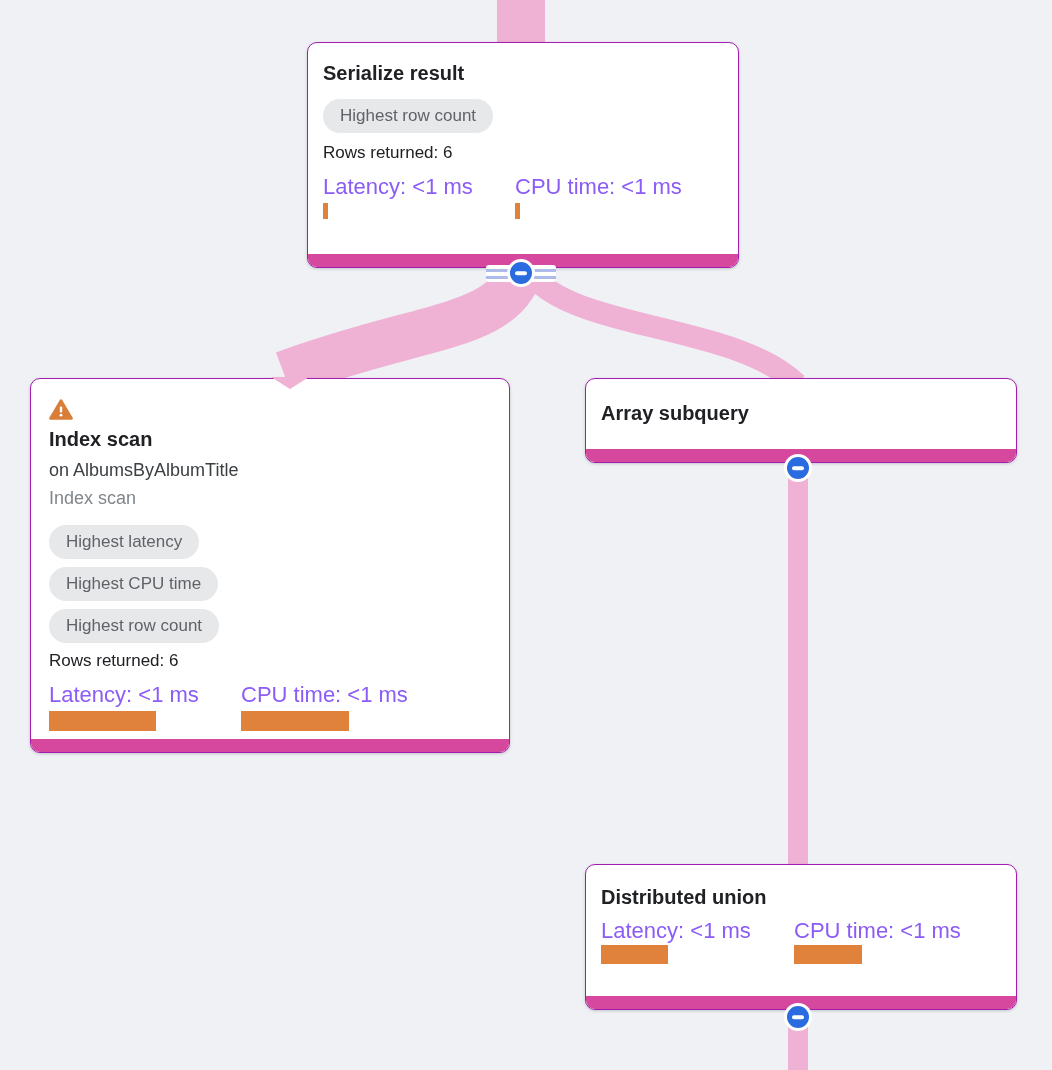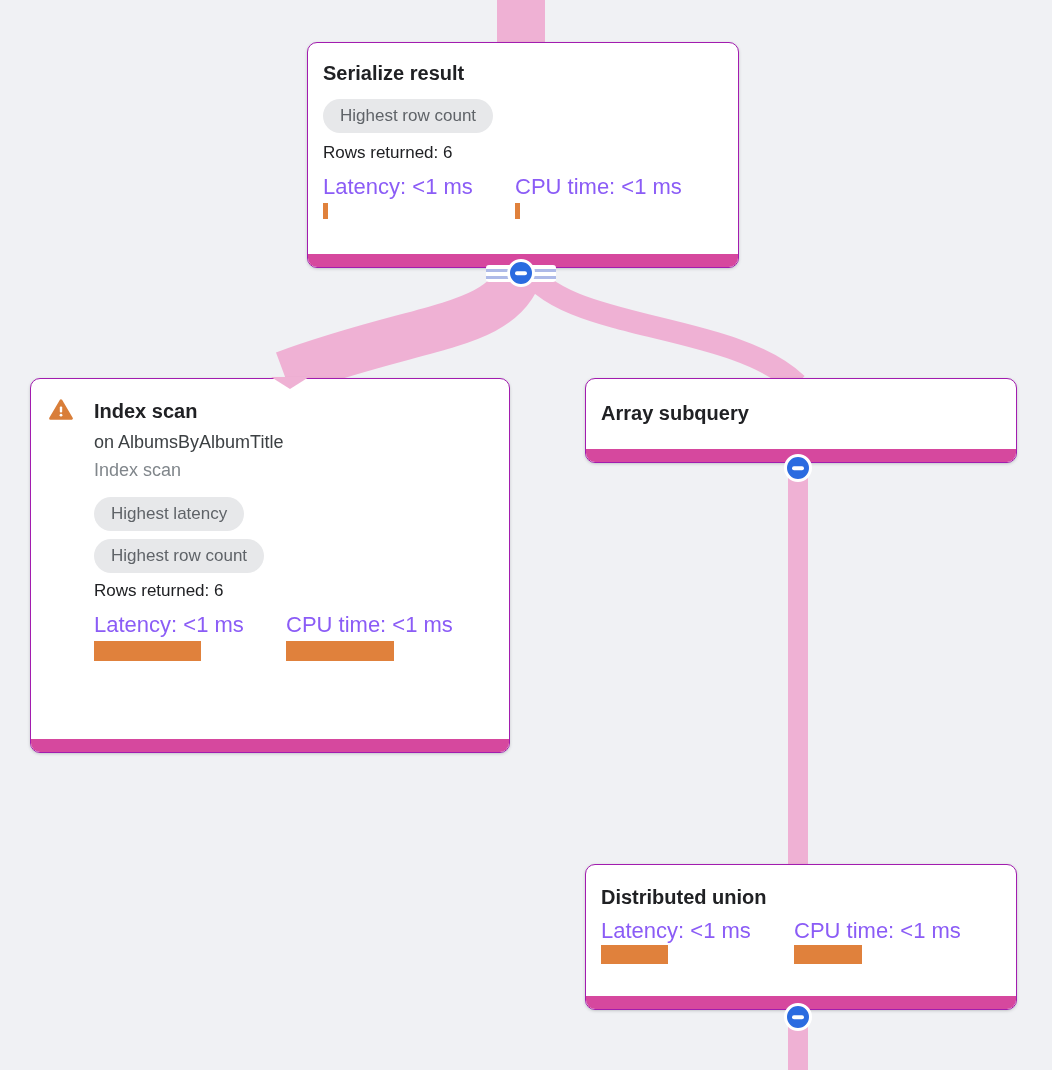--- a/index.html
+++ b/index.html
@@ -64,21 +64,21 @@
     background:#e0813c;margin-top:6px;height:20px;
   }
   .bar.tiny{height:16px;width:5px;}
 
   
   .pad{position:relative;}
 
   .card-serialize .pad{padding:16px 15px 0 15px;}
   .card-serialize .rows-line{margin-top:10px;}
 
-  .card-index .pad{padding:18px 15px 0 18px;display:flex;}
+  .card-index .pad{padding:18px 15px 0 18px;display:flex;flex-direction:column;}
   .warn-icon{width:26px;margin-right:19px;flex:0 0 auto;padding-top:2px;}
   .card-index .metrics .metric:first-child .bar{width:107px;}
   .card-index .metrics .metric:last-child .bar{width:108px;}
   .card-index .rows-line{margin-top:8px;}
 
   .card-array .pad{padding:20px 31px 0 15px;}
 
   .card-distributed .pad{padding:18px 10px 0 15px;}
   .card-distributed .metrics{margin-top:10px;}
   .card-distributed .bar{margin-top:4px;height:19px;width:67px;}
@@ -148,20 +148,21 @@
           <rect x="10.8" y="7.5" width="2.4" height="6" rx="1" fill="#ffffff"></rect>
           <circle cx="12" cy="16.2" r="1.4" fill="#ffffff"></circle>
         </svg>
       </div>
       <div class="node-body">
         <div class="node-title">Index scan</div>
         <div class="node-subtitle">on AlbumsByAlbumTitle</div>
         <div class="node-note">Index scan</div>
         <div class="badges">
           <div class="badge">Highest latency</div>
+          <div class="badge">Highest CPU time</div>
           <div class="badge">Highest row count</div>
         </div>
         <div class="rows-line">Rows returned: 6</div>
         <div class="metrics">
           <div class="metric">
             <div class="metric-label">Latency: &lt;1 ms</div>
             <div class="bar"></div>
           </div>
           <div class="metric">
             <div class="metric-label">CPU time: &lt;1 ms</div>

